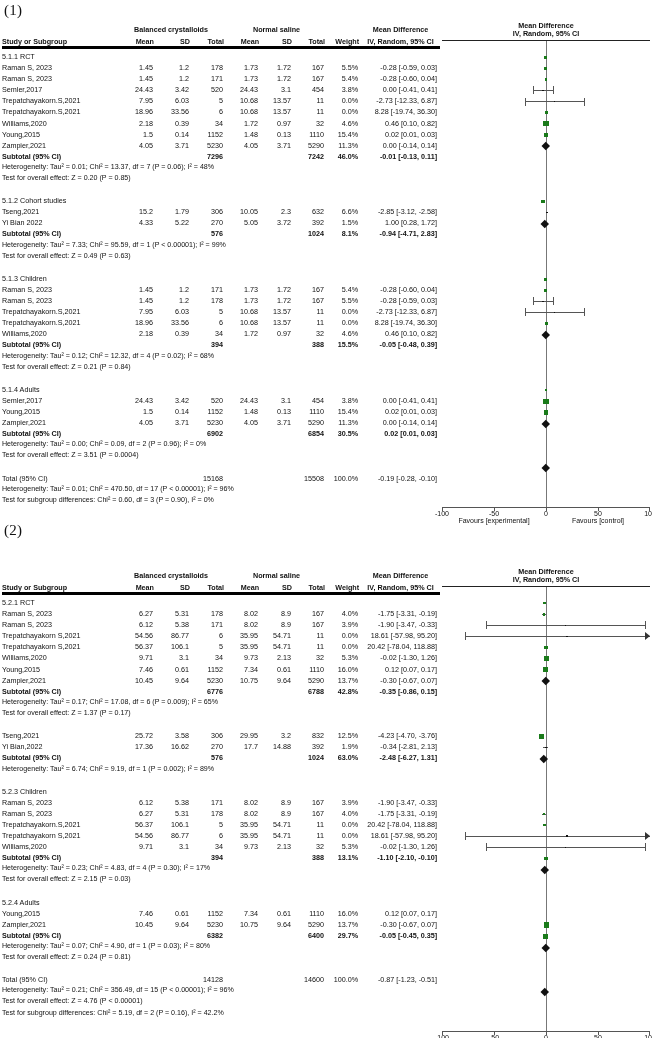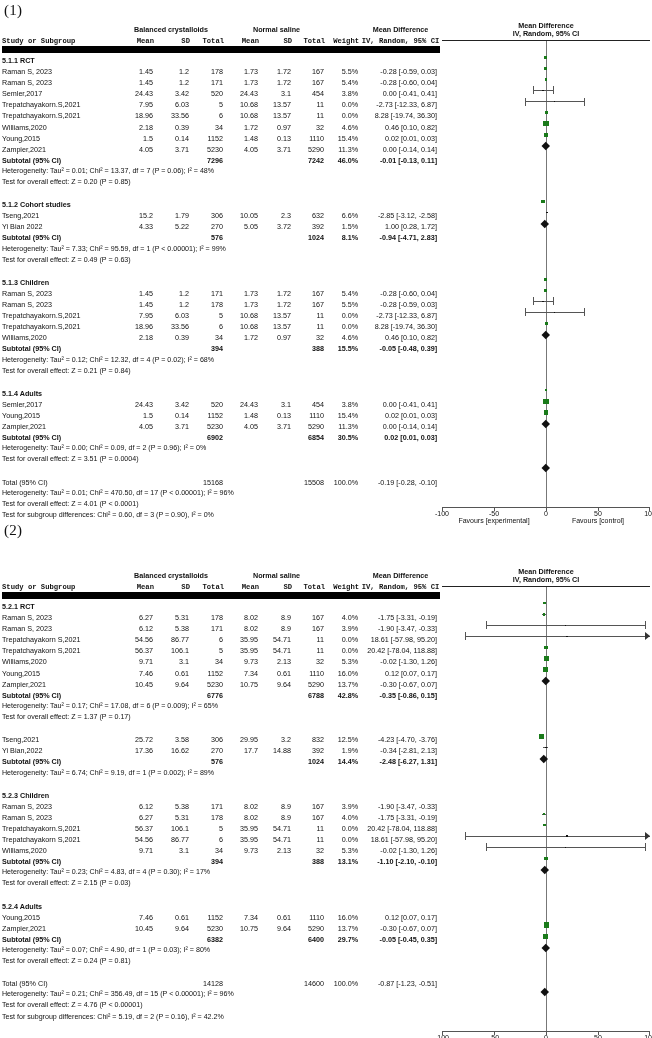--- a/index.html
+++ b/index.html
@@ -37,26 +37,26 @@
   col.c-mean2{width:35px;}
   col.c-sd2{width:33px;}
   col.c-tot2{width:33px;}
   col.c-wt{width:34px;}
   col.c-ci{width:79px;}
 
   .hdr-group{font-weight:bold;text-align:center;font-size:7.2px;}
   .hdr-col{font-weight:bold;text-align:right;padding-right:2px !important;}
   .hdr-study{font-weight:bold;text-align:left;}
   .hdr-ci{font-weight:bold;text-align:center;}
-  tr.hdrline td{border-bottom:7px solid #000000;padding-bottom:1px !important;height:12px;font-family:Liberation Mono, monospace;}
+  tr.hdrline td{border-bottom:3px solid #000000;padding-bottom:1px !important;height:12px;}
 
   td.num{text-align:right;padding-right:3px !important;}
   td.ci{text-align:right;padding-right:3px !important;}
   td.study{text-align:left;}
-  .sub-head{font-weight:bold;}
+  .sub-head{font-weight:normal;}
   .subtotal td{font-weight:bold;}
   .het td{font-size:7.1px;margin-left:26px;}
   .spacer td{height:7px;}
   .total td{font-weight:normal;}
 
   
   .graph{position:absolute;top:0;left:442px;width:208px;}
   .graph-title{
     text-align:center;font-weight:bold;font-size:7.2px;line-height:1.15;
     padding-bottom:1px;
@@ -414,23 +414,20 @@
             <td class="num"></td>
             <td class="num"></td>
             <td class="num">15508</td>
             <td class="num">100.0%</td>
             <td class="ci">-0.19 [-0.28, -0.10]</td>
           </tr>
           <tr class="het">
             <td colspan="9">Heterogeneity: Tau² = 0.01; Chi² = 470.50, df = 17 (P &lt; 0.00001); I² = 96%</td>
           </tr>
           <tr class="het">
-            <td colspan="9">Test for overall effect: Z = 4.01 (P &lt; 0.0001)</td>
-          </tr>
-          <tr class="het">
             <td colspan="9">Test for subgroup differences: Chi² = 0.60, df = 3 (P = 0.90), I² = 0%</td>
           </tr>
         </tbody>
     </table>
     <div class="graph">
       <div class="graph-title">
         <span>Mean Difference</span>
         <span class="l2">IV, Random, 95% CI</span>
       </div>
       <div class="graph-rule"></div>
@@ -710,21 +707,21 @@
             <td class="ci">-0.34 [-2.81, 2.13]</td>
           </tr>
           <tr class="subtotal">
             <td class="study">Subtotal (95% CI)</td>
             <td class="num"></td>
             <td class="num"></td>
             <td class="num">576</td>
             <td class="num"></td>
             <td class="num"></td>
             <td class="num">1024</td>
-            <td class="num">14.4%</td>
+            <td class="num">63.0%</td>
             <td class="ci">-2.48 [-6.27, 1.31]</td>
           </tr>
           <tr class="het">
             <td colspan="9">Heterogeneity: Tau² = 6.74; Chi² = 9.19, df = 1 (P = 0.002); I² = 89%</td>
           </tr>
           <tr class="spacer">
             <td colspan="9">&nbsp;</td>
           </tr>
           <tr class="sub-head">
             <td colspan="9">5.2.3 Children</td>

